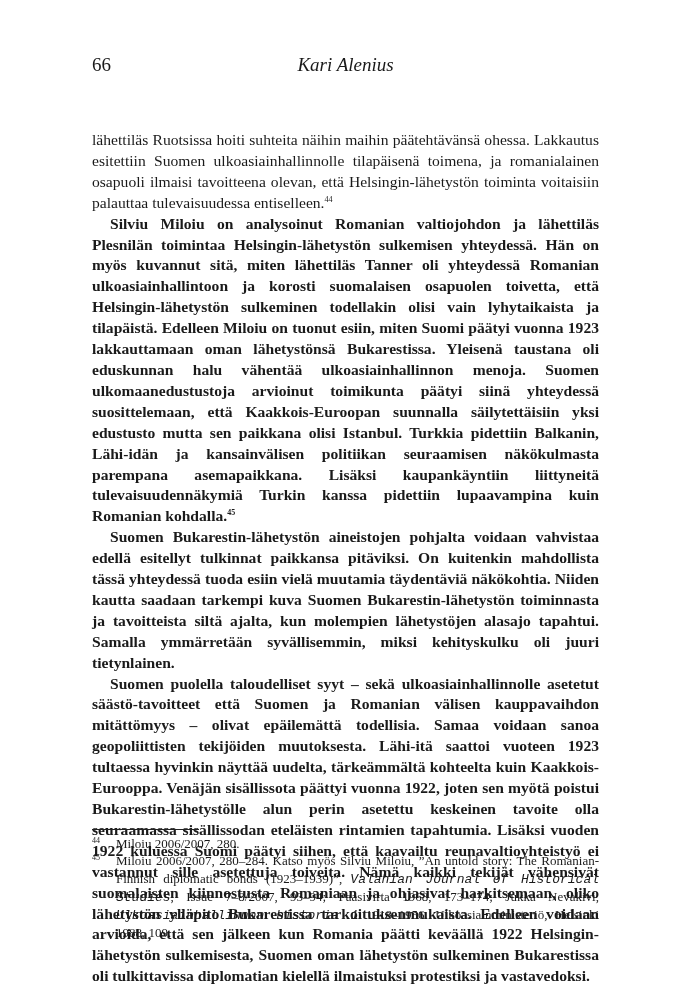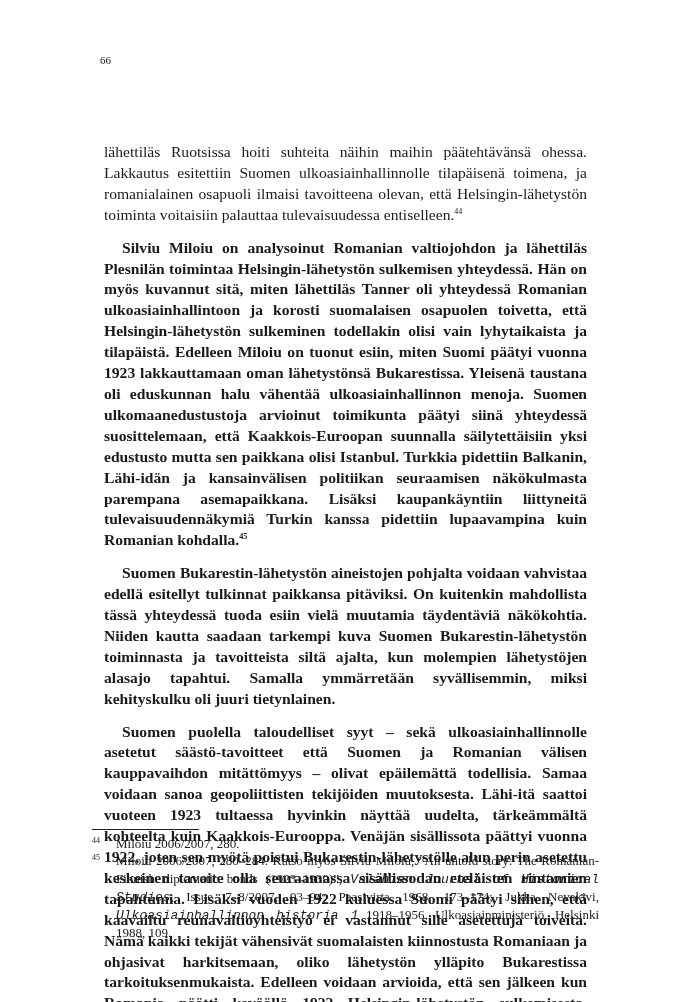--- a/index.html
+++ b/index.html
@@ -11,24 +11,24 @@
       width: 692px;
       height: 1002px;
       position: relative;
       overflow: hidden;
       font-family: "Liberation Serif", "DejaVu Serif", serif;
       color: #1a1a1a;
     }
     .running-head {
       position: absolute;
       top: 54px;
-      left: 100px;
+      left: 92px;
       width: 507px;
       height: 20px;
-      font-size: 11px;
+      font-size: 19px;
     }
     .page-number {
       position: absolute;
       left: 0;
       top: 0;
     }
     .running-title {
       position: absolute;
       left: 0;
       right: 0;
@@ -39,21 +39,21 @@
     .body-text {
       position: absolute;
       top: 130px;
       left: 92px;
       width: 507px;
       font-size: 15.6px;
       line-height: 20.9px;
       text-align: justify;
     }
     .body-text p {
-      margin: 12px;
+      margin: 0;
       text-indent: 0;
     }
     .body-text p.indent {
       text-indent: 18px;
       font-weight: bold;
     }
     sup {
       font-size: 8px;
       line-height: 0;
       vertical-align: 6px;
@@ -88,20 +88,21 @@
     .fn-ital {
       font-style: italic;
       font-family: Liberation Mono, monospace;
     }
   </style>
 </head>
 <body>
 
 <div class="running-head">
   <span class="page-number">66</span>
+  <span class="running-title">Kari Alenius</span>
 </div>
 
 <div class="body-text">
   <p><span>lähettiläs Ruotsissa hoiti suhteita näihin maihin päätehtävänsä ohessa. Lakkautus esitettiin Suomen ulkoasiainhallinnolle tilapäisenä toimena, ja romanialainen osapuoli ilmaisi tavoitteena olevan, että Helsingin-lähetystön toiminta voitaisiin palauttaa tulevaisuudessa entiselleen.</span><sup>44</sup></p>
   <p class="indent"><span>Silviu Miloiu on analysoinut Romanian valtiojohdon ja lähettiläs Plesnilän toimintaa Helsingin-lähetystön sulkemisen yhteydessä. Hän on myös kuvannut sitä, miten lähettiläs Tanner oli yhteydessä Romanian ulkoasiainhallintoon ja korosti suomalaisen osapuolen toivetta, että Helsingin-lähetystön sulkeminen todellakin olisi vain lyhytaikaista ja tilapäistä. Edelleen Miloiu on tuonut esiin, miten Suomi päätyi vuonna 1923 lakkauttamaan oman lähetystönsä Bukarestissa. Yleisenä taustana oli eduskunnan halu vähentää ulkoasiainhallinnon menoja. Suomen ulkomaanedustustoja arvioinut toimikunta päätyi siinä yhteydessä suosittelemaan, että Kaakkois-Euroopan suunnalla säilytettäisiin yksi edustusto mutta sen paikkana olisi Istanbul. Turkkia pidettiin Balkanin, Lähi-idän ja kansainvälisen politiikan seuraamisen näkökulmasta parempana asemapaikkana. Lisäksi kaupankäyntiin liittyneitä tulevaisuudennäkymiä Turkin kanssa pidettiin lupaavampina kuin Romanian kohdalla.</span><sup>45</sup></p>
   <p class="indent"><span>Suomen Bukarestin-lähetystön aineistojen pohjalta voidaan vahvistaa edellä esitellyt tulkinnat paikkansa pitäviksi. On kuitenkin mahdollista tässä yhteydessä tuoda esiin vielä muutamia täydentäviä näkökohtia. Niiden kautta saadaan tarkempi kuva Suomen Bukarestin-lähetystön toiminnasta ja tavoitteista siltä ajalta, kun molempien lähetystöjen alasajo tapahtui. Samalla ymmärretään syvällisemmin, miksi kehityskulku oli juuri tietynlainen.</span></p>
   <p class="indent"><span>Suomen puolella taloudelliset syyt – sekä ulkoasiainhallinnolle asetetut säästö-tavoitteet että Suomen ja Romanian välisen kauppavaihdon mitättömyys – olivat epäilemättä todellisia. Samaa voidaan sanoa geopoliittisten tekijöiden muutoksesta. Lähi-itä saattoi vuoteen 1923 tultaessa hyvinkin näyttää uudelta, tärkeämmältä kohteelta kuin Kaakkois-Eurooppa. Venäjän sisällissota päättyi vuonna 1922, joten sen myötä poistui Bukarestin-lähetystölle alun perin asetettu keskeinen tavoite olla seuraamassa sisällissodan eteläisten rintamien tapahtumia. Lisäksi vuoden 1922 kuluessa Suomi päätyi siihen, että kaavailtu reunavaltioyhteistyö ei vastannut sille asetettuja toiveita. Nämä kaikki tekijät vähensivät suomalaisten kiinnostusta Romaniaan ja ohjasivat harkitsemaan, oliko lähetystön ylläpito Bukarestissa tarkoituksenmukaista. Edelleen voidaan arvioida, että sen jälkeen kun Romania päätti keväällä 1922 Helsingin-lähetystön sulkemisesta, Suomen oman lähetystön sulkeminen Bukarestissa oli tulkittavissa diplomatian kielellä ilmaistuksi protestiksi ja vastavedoksi.</span></p>
 </div>
 
 <div class="footnote-rule"></div>

